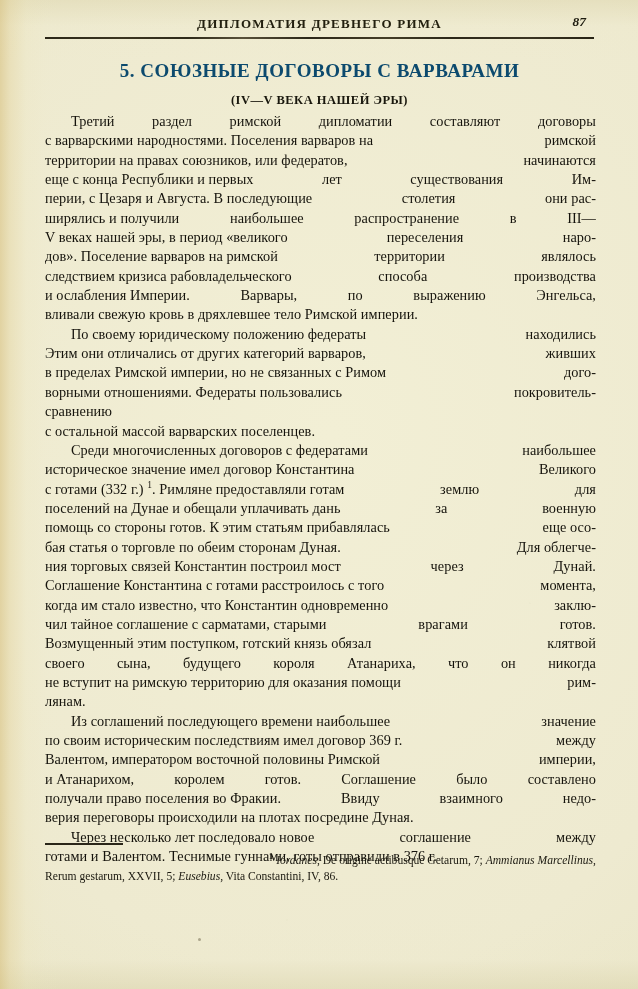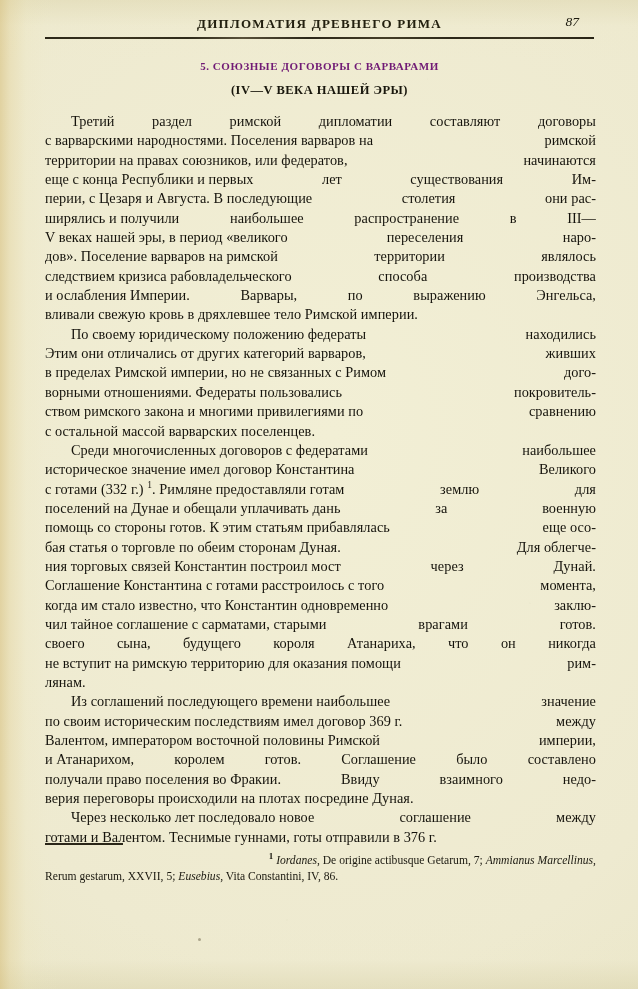--- a/index.html
+++ b/index.html
@@ -67,25 +67,25 @@
     position: absolute;
     left: 0; right: 0;
     text-align: center;
     font-size: 13px;
     letter-spacing: 1.25px;
     font-weight: 600;
     color: #23200f;
   }
   .runhead-folio {
     position: absolute;
-    right: 15px;
+    right: 8px;
     top: -2px;
     font-size: 13.5px;
     font-style: italic;
-    font-weight: 400;
+    font-weight: 700;
     color: #1d1b0f;
     margin-left: 20px;
   }
   .runrule {
     position: absolute;
     left: 45px;
     right: 44px;
     top: 37px;
     height: 2px;
     background: linear-gradient(90deg,
@@ -95,24 +95,24 @@
 
   
   .sect-head {
     position: absolute;
     left: 45px;
     right: 44px;
     top: 60px;
     text-align: center;
   }
   .sect-head .l1 {
-    font-size: 11px;
+    font-size: 19px;
     font-weight: 700;
     letter-spacing: 0.55px;
-    color: #701a75;
+    color: #0c4a6e;
   }
   .sect-head .l2 {
     font-size: 12.5px;
     font-weight: 700;
     letter-spacing: 0.5px;
     margin-top: 11px;
     color: #19170d;
   }
 
   
@@ -287,21 +287,20 @@
         </span>
         <span class="ln j">
           <span class="w">в пределах Римской империи, но не связанных с Римом</span>
           <span class="w">дого-</span>
         </span>
         <span class="ln j">
           <span class="w">ворными отношениями. Федераты пользовались</span>
           <span class="w">покровитель-</span>
         </span>
         <span class="ln j">
-          <span class="w">ством римского закона и многими привилегиями по</span>
           <span class="w">сравнению</span>
         </span>
         <span class="ln">с остальной массой варварских поселенцев.</span>
     </p>
 
     <p class="para">
       <span class="ln j">
           <span class="w"><span class="indent"></span>Среди многочисленных договоров с федератами</span>
           <span class="w">наибольшее</span>
         </span>
@@ -337,20 +336,24 @@
           <span class="w">момента,</span>
         </span>
         <span class="ln j">
           <span class="w">когда им стало известно, что Константин одновременно</span>
           <span class="w">заклю-</span>
         </span>
         <span class="ln j">
           <span class="w">чил тайное соглашение с сарматами, старыми</span>
           <span class="w">врагами</span>
           <span class="w">готов.</span>
+        </span>
+        <span class="ln j">
+          <span class="w">Возмущенный этим поступком, готский князь обязал</span>
+          <span class="w">клятвой</span>
         </span>
         <span class="ln j">
           <span class="w">своего</span>
           <span class="w">сына,</span>
           <span class="w">будущего</span>
           <span class="w">короля</span>
           <span class="w">Атанариха,</span>
           <span class="w">что</span>
           <span class="w">он</span>
           <span class="w">никогда</span>

